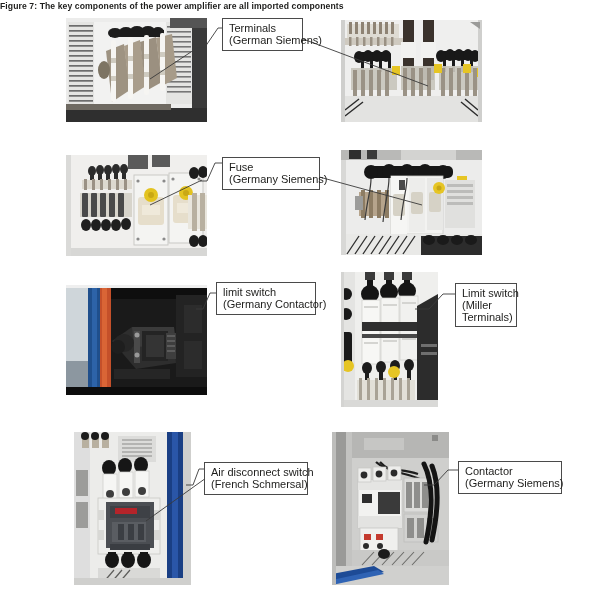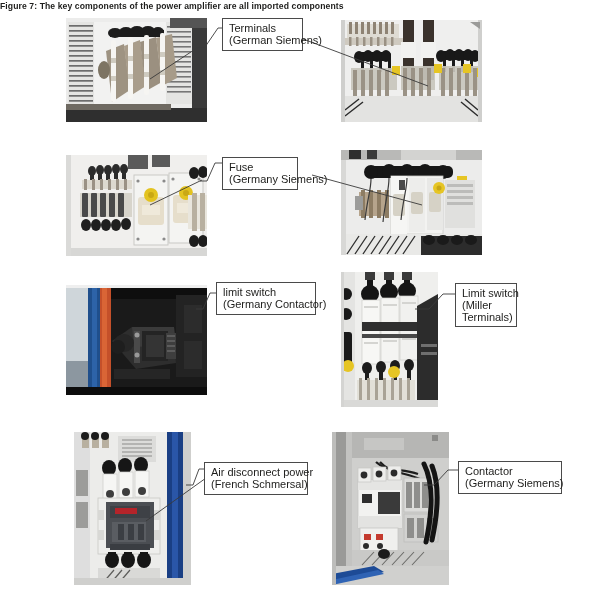--- a/index.html
+++ b/index.html
@@ -344,21 +344,21 @@
       </g>
 
       <rect x="0" y="93" width="141" height="8" fill="#d7d7d5"></rect>
       <rect x="0" y="0" width="5" height="101" fill="#dadad8"></rect>
     </svg>
   </div>
 
   <svg class="leader" style="left:200px;top:160px;width:22px;height:24px;" viewBox="0 0 22 24">
     <polyline points="0,21 7,21 15,3 22,3"></polyline>
   </svg>
-  <div class="callout" style="left:222px;top:157px;width:76px;height:33px;">
+  <div class="callout" style="left:222px;top:157px;width:98px;height:33px;">
     <div>Fuse</div>
     <div>(Germany Siemens)</div>
   </div>
   <svg class="leader" style="left:312px;top:172px;width:110px;height:36px;" viewBox="0 0 110 36">
     <line x1="0" y1="3" x2="110" y2="33"></line>
   </svg>
   <svg class="leader" style="left:150px;top:180px;width:52px;height:26px;" viewBox="0 0 52 26">
     <line x1="0" y1="25" x2="52" y2="0"></line>
   </svg>
 
@@ -667,21 +667,21 @@
         <line x1="44" y1="152" x2="56" y2="138"></line>
       </g>
       <rect x="0" y="146" width="117" height="7" fill="#cfcfcd"></rect>
     </svg>
   </div>
 
   <svg class="leader" style="left:186px;top:466px;width:20px;height:22px;" viewBox="0 0 20 22">
     <polyline points="0,19 7,19 13,3 20,3"></polyline>
   </svg>
   <div class="callout" style="left:204px;top:462px;width:104px;height:33px;">
-    <div>Air disconnect power</div>
+    <div>Air disconnect switch</div>
     <div>(French Schmersal)</div>
   </div>
   <svg class="leader" style="left:146px;top:478px;width:60px;height:44px;" viewBox="0 0 60 44">
     <line x1="0" y1="43" x2="60" y2="0"></line>
   </svg>
 
   <div class="photo" style="left:332px;top:432px;width:117px;height:153px;">
     <svg viewBox="0 0 117 153" preserveAspectRatio="none">
       <rect x="0" y="0" width="117" height="153" fill="#d5d5d3"></rect>
       <rect x="0" y="0" width="117" height="153" fill="#dcdcda"></rect>

